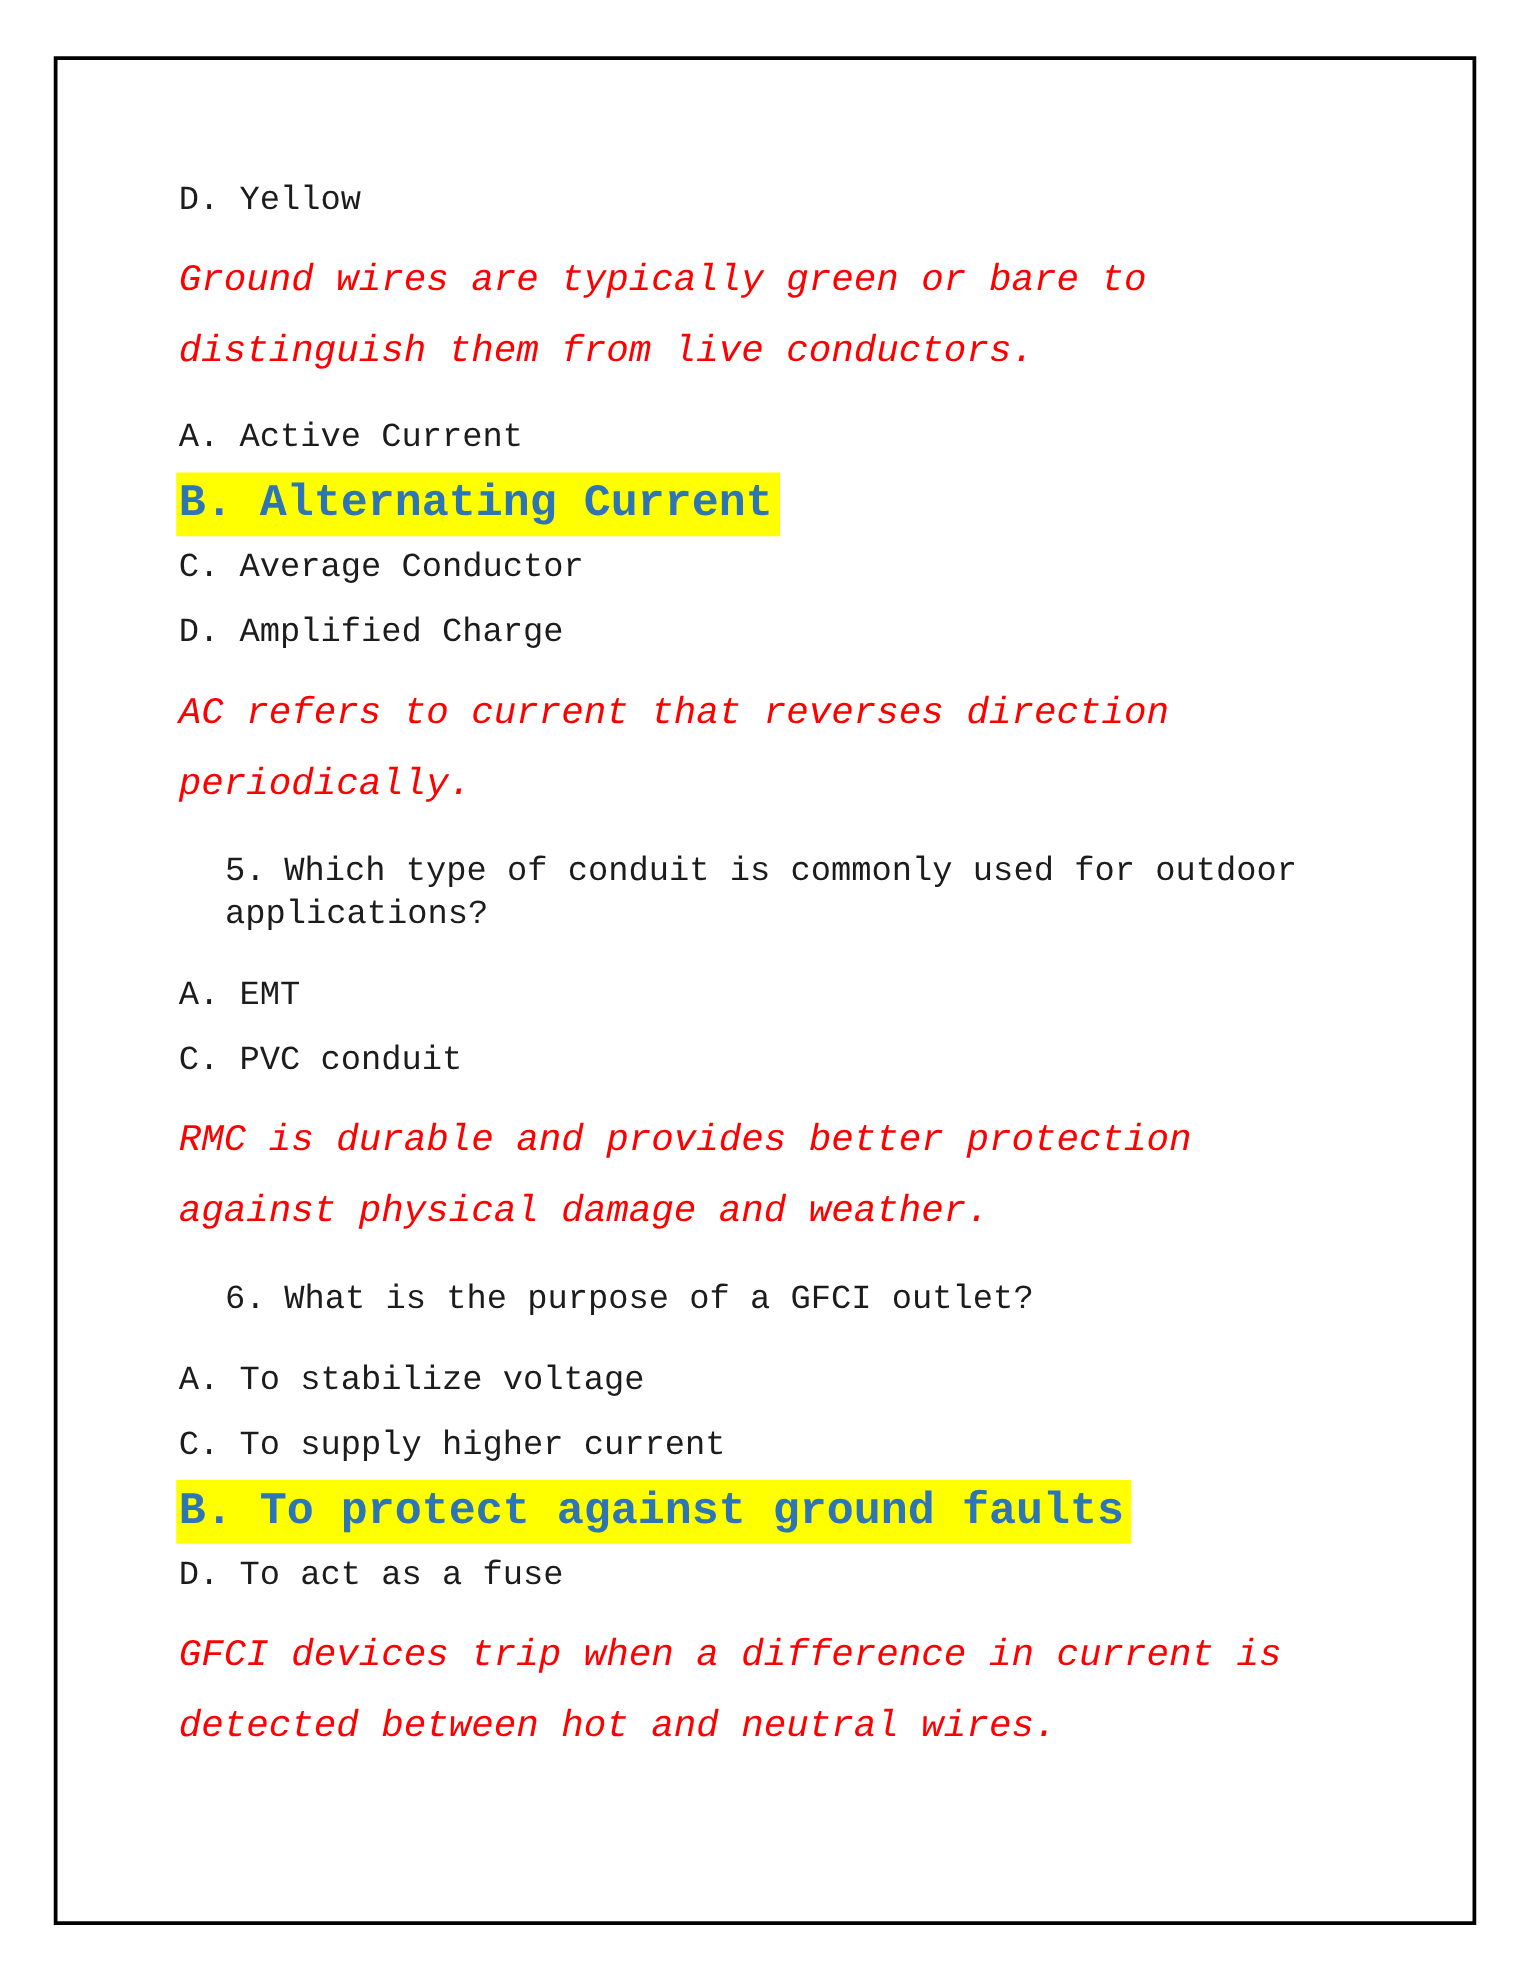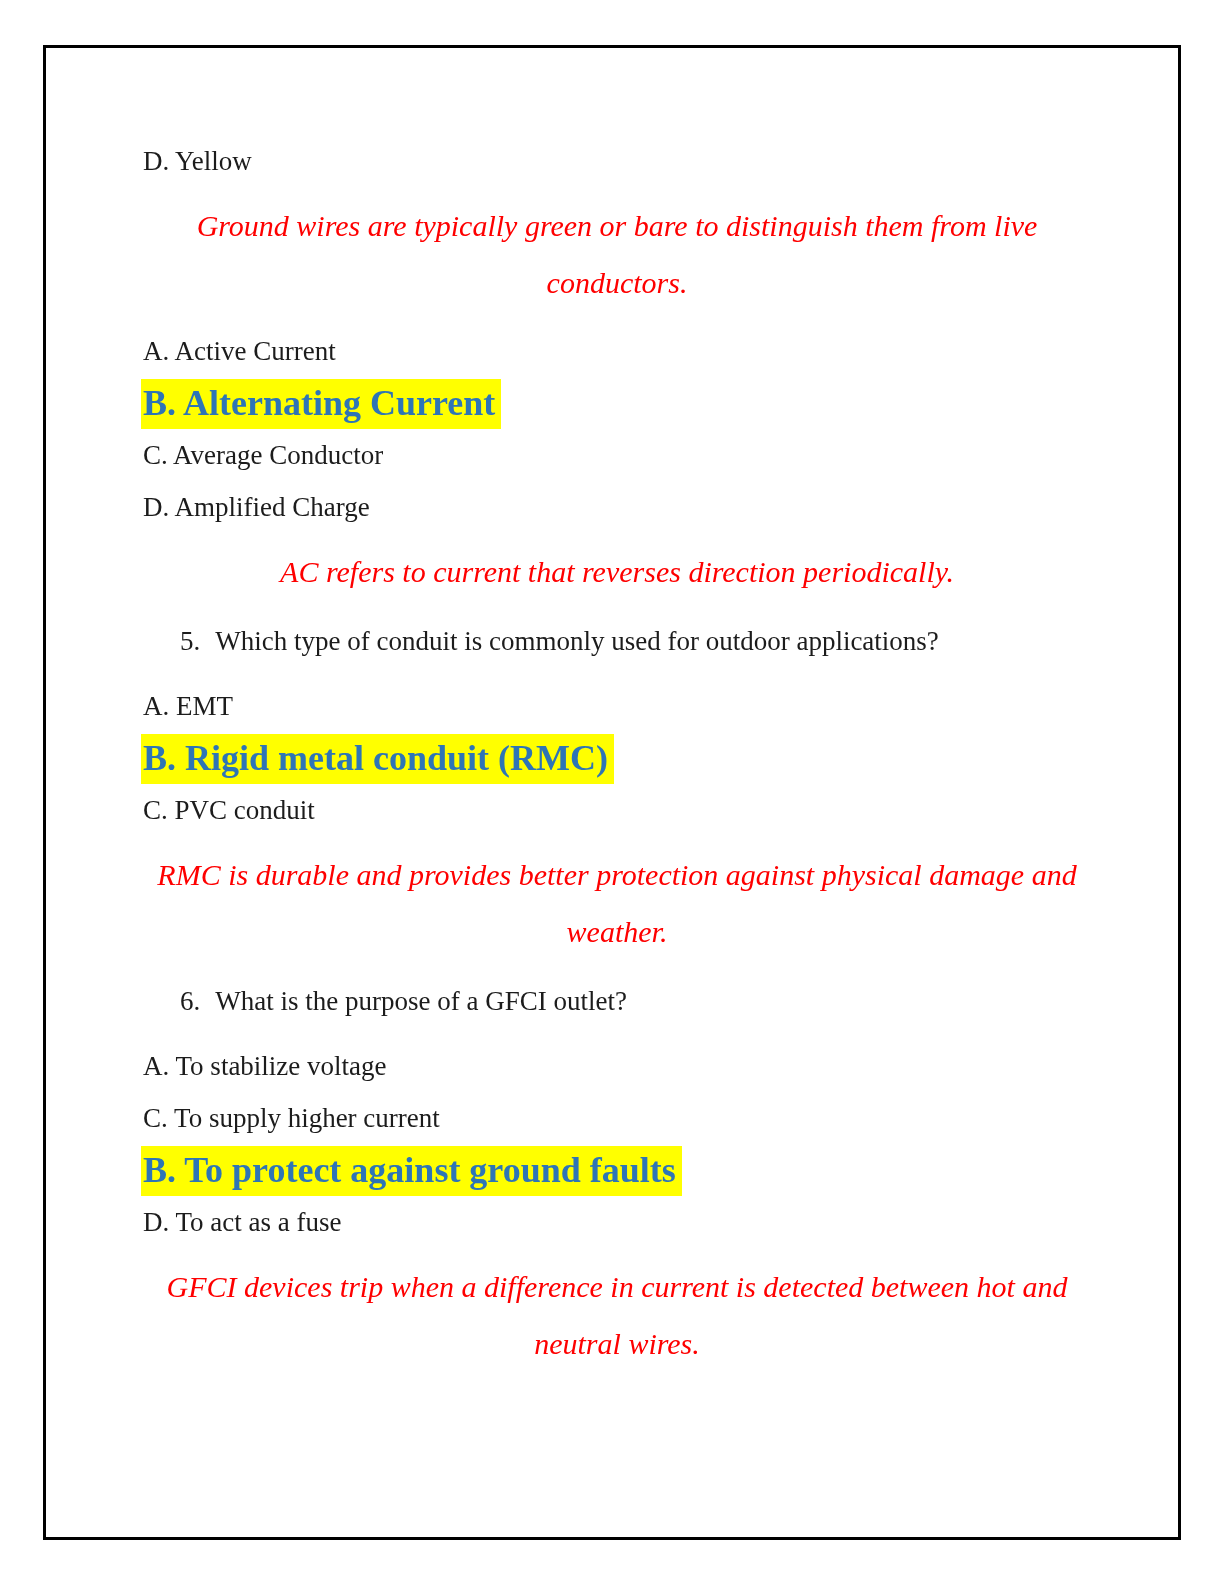--- a/index.html
+++ b/index.html
@@ -6,21 +6,21 @@
     margin: 0;
     padding: 0;
     background: #ffffff;
   }
   .page {
     position: relative;
     width: 1200px;
     height: 1584px;
     background: #ffffff;
     overflow: hidden;
-    font-family: Liberation Serif, serif;
+    font-family: Liberation Mono, monospace;
   }
   .page-border {
     position: absolute;
     left: 43px;
     top: 45px;
     width: 1138px;
     height: 1495px;
     border: 3px solid var(--border-black, #000);
     box-sizing: border-box;
   }
@@ -65,39 +65,37 @@
   .question .qnum {
     margin-right: 15px;
   }
   .explanation {
     font-size: 30px;
     line-height: 57px;
     font-style: italic;
     color: var(--explanation-red, #ff0000);
     max-width: 950px;
     margin: 4px 0 24px 0;
-    text-align: center;
   }
 </style>
 </head>
 <body>
 
 <div class="page">
   <div class="page-border"></div>
   <div class="content">
       <div class="block option">D. Yellow</div>
       <div class="block explanation">Ground wires are typically green or bare to distinguish them from live conductors.</div>
       <div class="block option">A. Active Current</div>
       <div class="block answer"><span class="highlight">B. Alternating Current</span></div>
       <div class="block option">C. Average Conductor</div>
       <div class="block option">D. Amplified Charge</div>
       <div class="block explanation">AC refers to current that reverses direction periodically.</div>
       <div class="block question"><span class="qnum">5.</span><span class="qtext">Which type of conduit is commonly used for outdoor applications?</span></div>
       <div class="block option">A. EMT</div>
-      <div class="block answer"><span class="highlight">B. Rigid metal conduit (RMC)</span></div>
       <div class="block option">C. PVC conduit</div>
       <div class="block explanation">RMC is durable and provides better protection against physical damage and weather.</div>
       <div class="block question"><span class="qnum">6.</span><span class="qtext">What is the purpose of a GFCI outlet?</span></div>
       <div class="block option">A. To stabilize voltage</div>
       <div class="block option">C. To supply higher current</div>
       <div class="block answer"><span class="highlight">B. To protect against ground faults</span></div>
       <div class="block option">D. To act as a fuse</div>
       <div class="block explanation">GFCI devices trip when a difference in current is detected between hot and neutral wires.</div>
     </div>
 </div>

